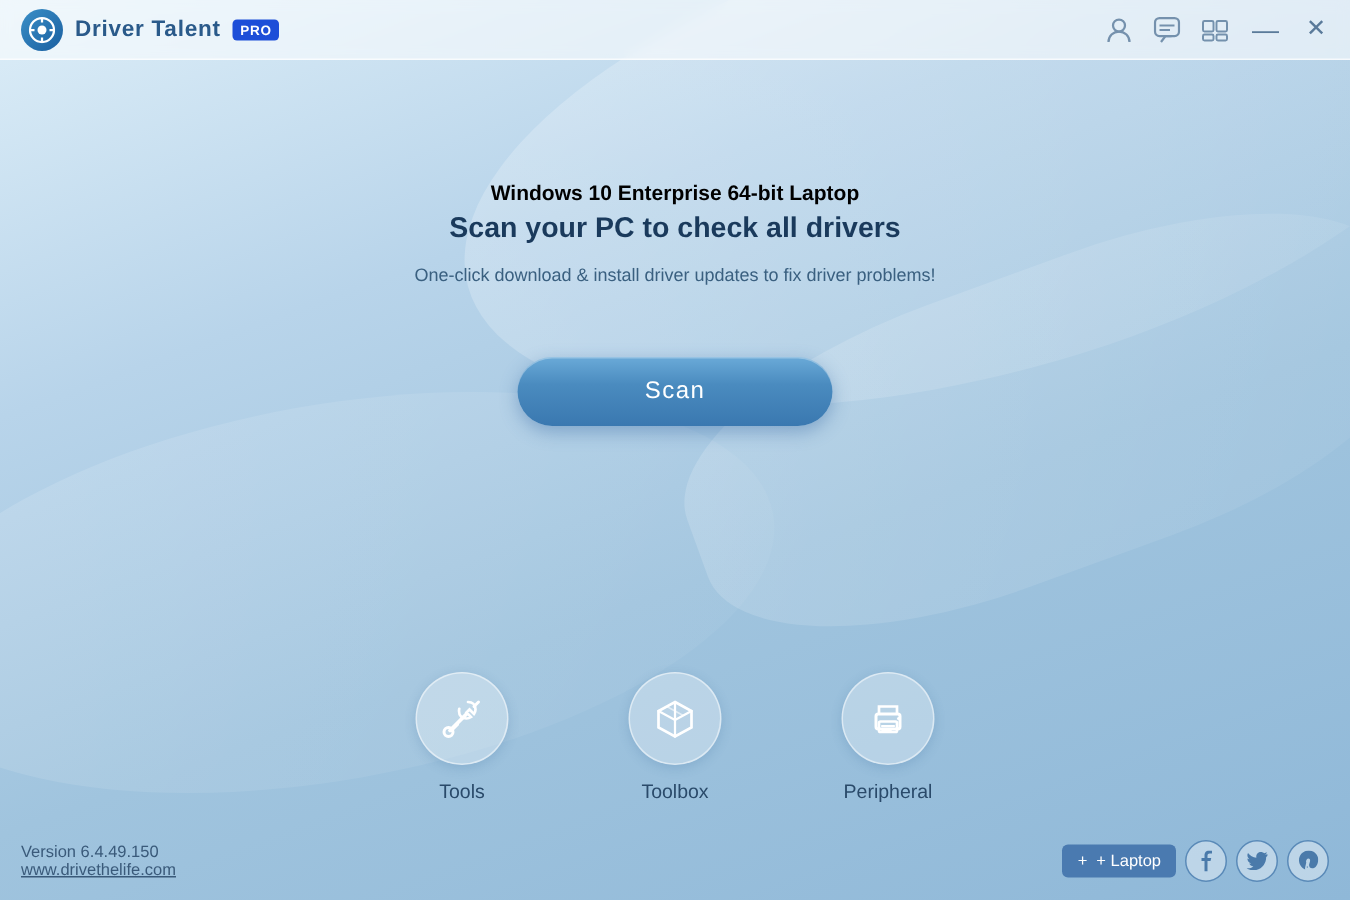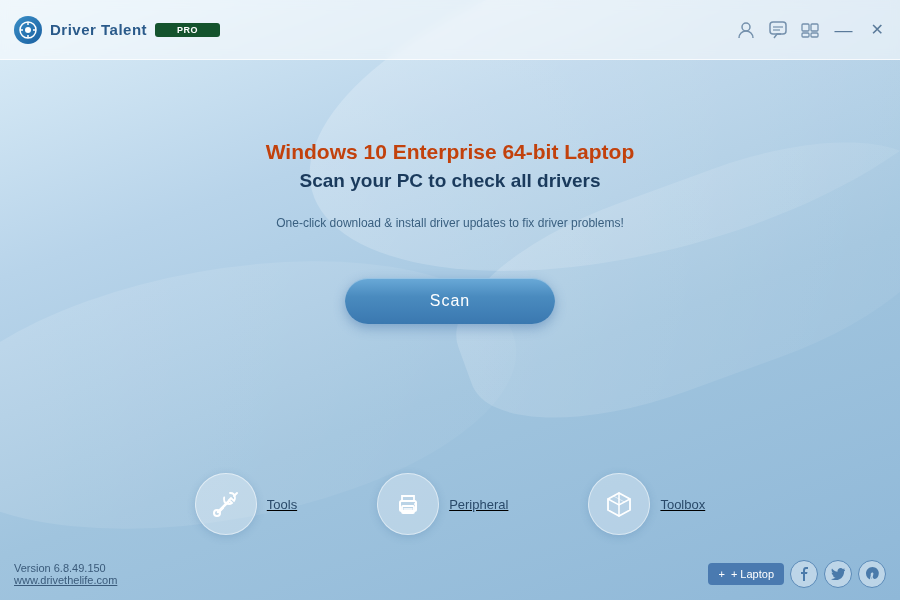--- a/index.html
+++ b/index.html
@@ -63,21 +63,21 @@
     .titlebar {
       position: relative;
       z-index: 10;
       display: flex;
       align-items: center;
       justify-content: space-between;
       padding: 8px 14px;
       background: rgba(255,255,255,0.55);
       backdrop-filter: blur(4px);
       border-bottom: 1px solid rgba(255,255,255,0.7);
-      height: 60px;
+      height: 40px;
     }
 
     .titlebar-left {
       display: flex;
       align-items: center;
       gap: 8px;
     }
 
     .app-logo {
       width: 28px;
@@ -93,25 +93,25 @@
     }
 
     .app-title {
       font-size: 15px;
       font-weight: 600;
       color: #2a5a8a;
       letter-spacing: 0.5px;
     }
 
     .pro-badge {
-      background: #14532d;
+      background: #1d4ed8;
       color: white;
       font-size: 9px;
       font-weight: bold;
-      padding: 2px 22px;
+      padding: 2px 5px;
       border-radius: 3px;
       letter-spacing: 0.5px;
     }
 
     .titlebar-right {
       display: flex;
       align-items: center;
       gap: 14px;
     }
 
@@ -136,32 +136,32 @@
     .main {
       position: relative;
       z-index: 5;
       display: flex;
       flex-direction: column;
       align-items: center;
       padding-top: 80px;
     }
 
     .system-info {
-      font-size: 21px;
+      font-size: 14px;
       font-weight: 600;
-      color: #c2410c;
+      color: #000000;
       margin-bottom: 6px;
       text-align: center;
     }
 
     .tagline {
       font-size: 19px;
       font-weight: 700;
       color: #1a3a5c;
-      margin-bottom: 24px;
+      margin-bottom: 12px;
       text-align: center;
     }
 
     .subtitle {
       font-size: 12px;
       color: #3a6080;
       margin-bottom: 48px;
       text-align: center;
     }
 
@@ -187,25 +187,24 @@
       bottom: 65px;
       left: 0;
       right: 0;
       display: flex;
       justify-content: center;
       gap: 80px;
     }
 
     .tool-item {
       display: flex;
-      flex-direction: row;
+      flex-direction: column;
       align-items: center;
       gap: 10px;
       cursor: pointer;
-      text-decoration: underline;
     }
 
     .tool-icon-circle {
       width: 62px;
       height: 62px;
       border-radius: 50%;
       background: rgba(255,255,255,0.3);
       border: 1px solid rgba(255,255,255,0.5);
       display: flex;
       align-items: center;
@@ -356,49 +355,49 @@
         <path d="M12 19l-4 4" stroke="white" stroke-width="2" stroke-linecap="round"></path>
       </svg>
     </div>
     <span class="tool-label">Tools</span>
   </div>
 
   <div class="tool-item">
     <div class="tool-icon-circle">
       <svg width="30" height="30" viewBox="0 0 30 30" fill="none">
 
+        <path d="M15 4L26 10v11L15 27 4 21V10L15 4z" stroke="white" stroke-width="1.8" fill="none"></path>
+        <path d="M15 4v23" stroke="white" stroke-width="1.5" stroke-linecap="round"></path>
+        <path d="M4 10l11 6 11-6" stroke="white" stroke-width="1.5" stroke-linecap="round"></path>
+        <path d="M9.5 7l11 6" stroke="white" stroke-width="1" opacity="0.6"></path>
+      </svg>
+    </div>
+    <span class="tool-label">Toolbox</span>
+  </div>
+
+  <div class="tool-item">
+    <div class="tool-icon-circle">
+      <svg width="30" height="30" viewBox="0 0 30 30" fill="none">
+
         <rect x="7" y="12" width="16" height="10" rx="1.5" stroke="white" stroke-width="2" fill="none"></rect>
         <rect x="9" y="17" width="12" height="7" rx="1" stroke="white" stroke-width="1.8" fill="none"></rect>
         <path d="M9 12V7h12v5" stroke="white" stroke-width="1.8" fill="none"></path>
         <line x1="11" y1="20" x2="19" y2="20" stroke="white" stroke-width="1.5" stroke-linecap="round"></line>
         <line x1="11" y1="22.5" x2="17" y2="22.5" stroke="white" stroke-width="1.5" stroke-linecap="round"></line>
         <circle cx="22" cy="15" r="1" fill="white"></circle>
       </svg>
     </div>
     <span class="tool-label">Peripheral</span>
   </div>
 
-  <div class="tool-item">
-    <div class="tool-icon-circle">
-      <svg width="30" height="30" viewBox="0 0 30 30" fill="none">
-
-        <path d="M15 4L26 10v11L15 27 4 21V10L15 4z" stroke="white" stroke-width="1.8" fill="none"></path>
-        <path d="M15 4v23" stroke="white" stroke-width="1.5" stroke-linecap="round"></path>
-        <path d="M4 10l11 6 11-6" stroke="white" stroke-width="1.5" stroke-linecap="round"></path>
-        <path d="M9.5 7l11 6" stroke="white" stroke-width="1" opacity="0.6"></path>
-      </svg>
-    </div>
-    <span class="tool-label">Toolbox</span>
-  </div>
-
 </div>
 
 <div class="footer">
   <div class="footer-left">
-    <span class="version-text">Version 6.8.49.150</span>
+    <span class="version-text">Version 6.4.49.150</span>
     <span class="website-text">www.drivethelife.com</span>
   </div>
   <div class="footer-right">
     <button class="share-btn">
       <span>+</span>
       <span style="margin-left:2px;">+ Laptop</span>
     </button>
     <div class="social-btn">
       <svg width="12" height="14" viewBox="0 0 12 14" fill="none">
         <path d="M7 5V3.5C7 2.7 7.3 2 8.5 2H10V0H8C5.8 0 5 1.7 5 3.5V5H3V7H5V14H7V7H9L9.5 5H7Z" fill="#4a7aaa"></path>

